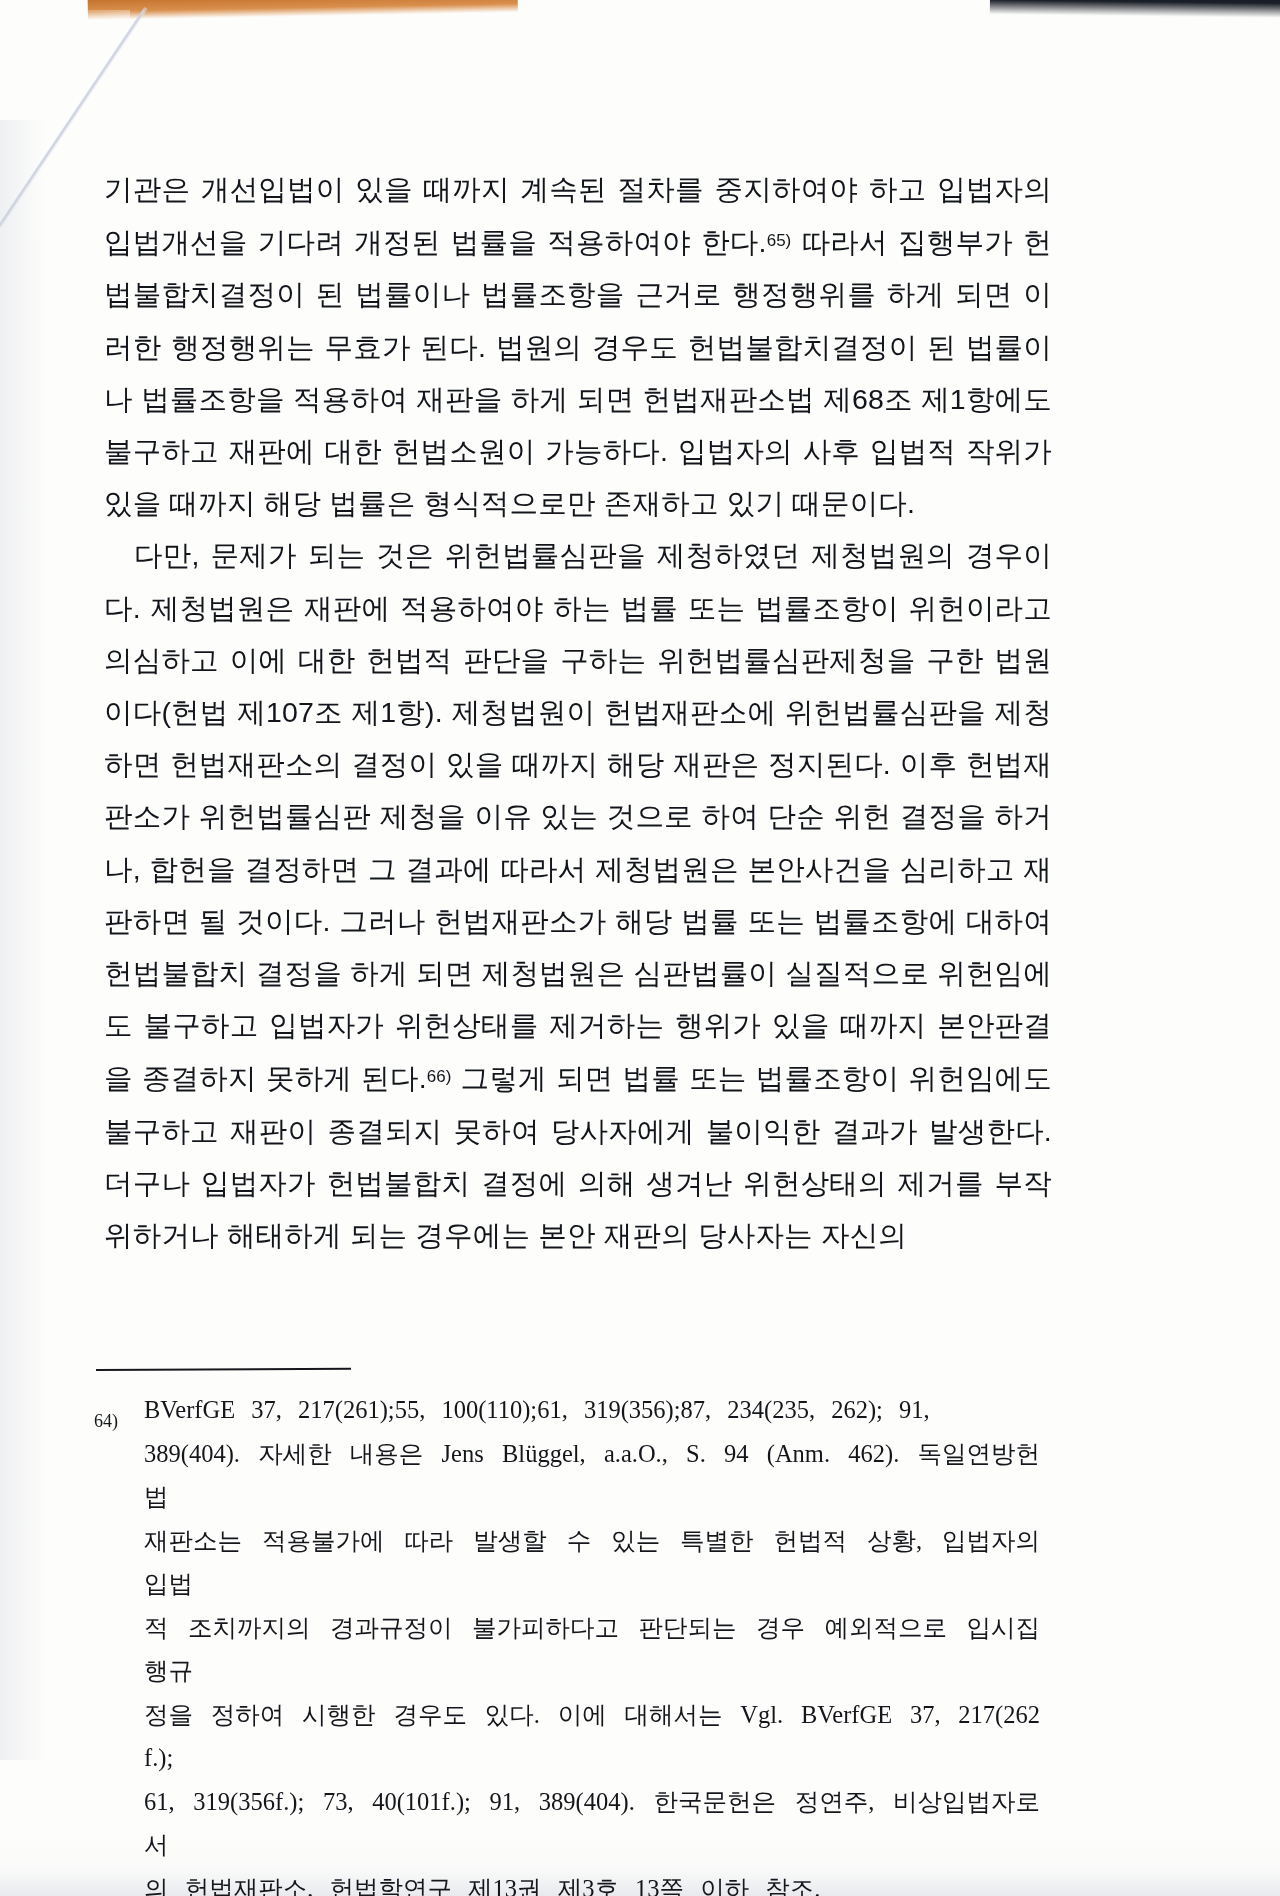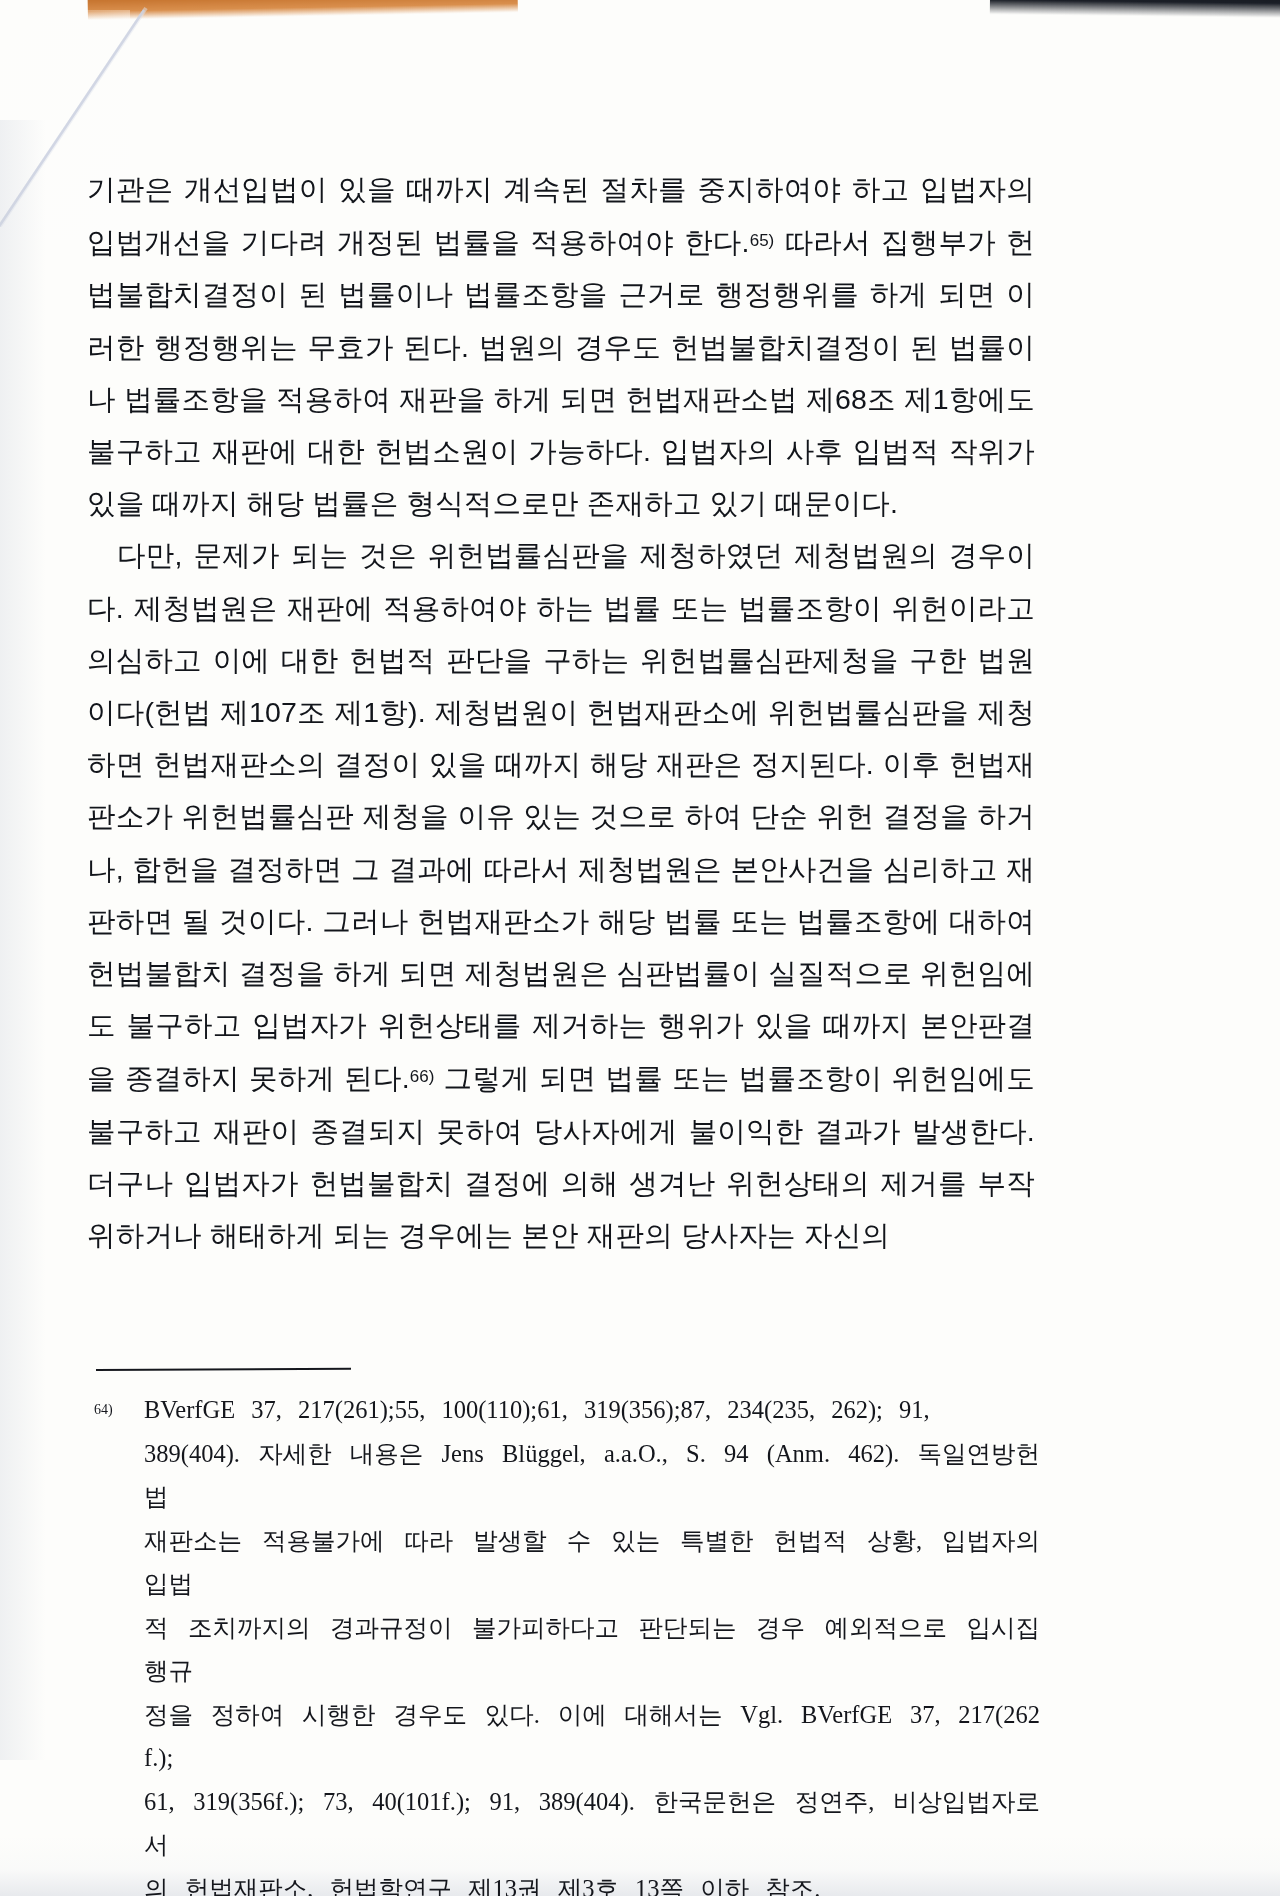--- a/index.html
+++ b/index.html
@@ -91,21 +91,21 @@
   #running-header .hdr-title { font-weight: 500; }
   #running-header .hdr-pagenum {
     margin-left: 18px;
     font-weight: 500;
     letter-spacing: 0.5px;
   }
 
   
   #body-text {
     position: absolute;
-    left: 87px;
+    left: 104px;
     top: 163px;
     width: 948px;
   }
 
   .body-par {
     margin: 0;
     font-family: "Liberation Sans", "DejaVu Sans", sans-serif;
     font-size: 28.5px;
     line-height: 52.2px;
     text-align: justify;
@@ -150,22 +150,22 @@
     font-family: "Liberation Serif", "DejaVu Serif", serif;
     font-size: 24.5px;
     line-height: 43.5px;
     color: #14161c;
     text-align: justify;
     word-break: break-all;
   }
   .footnote .fn-marker {
     position: absolute;
     left: 4px;
-    top: 0;
-    font-size: 14px;
+    top: 12px;
+    font-size: 18px;
     line-height: 43.5px;
     letter-spacing: 0;
   }
   .footnote .fn-text { display: block; }
 
   .fn-justify-1 { word-spacing: 10px; }
 </style>
 </head>
 <body>
 

